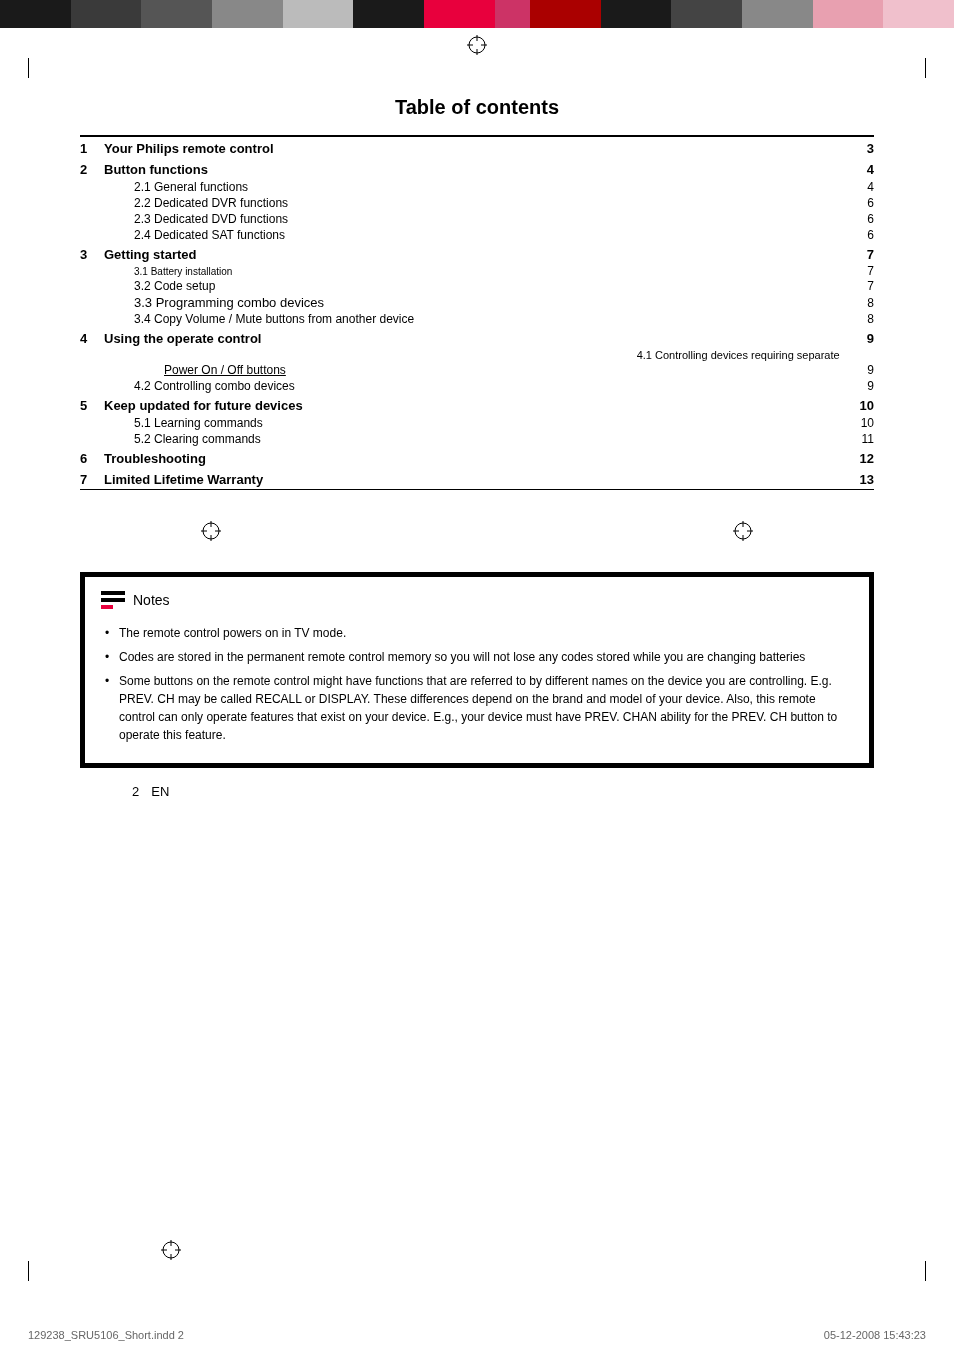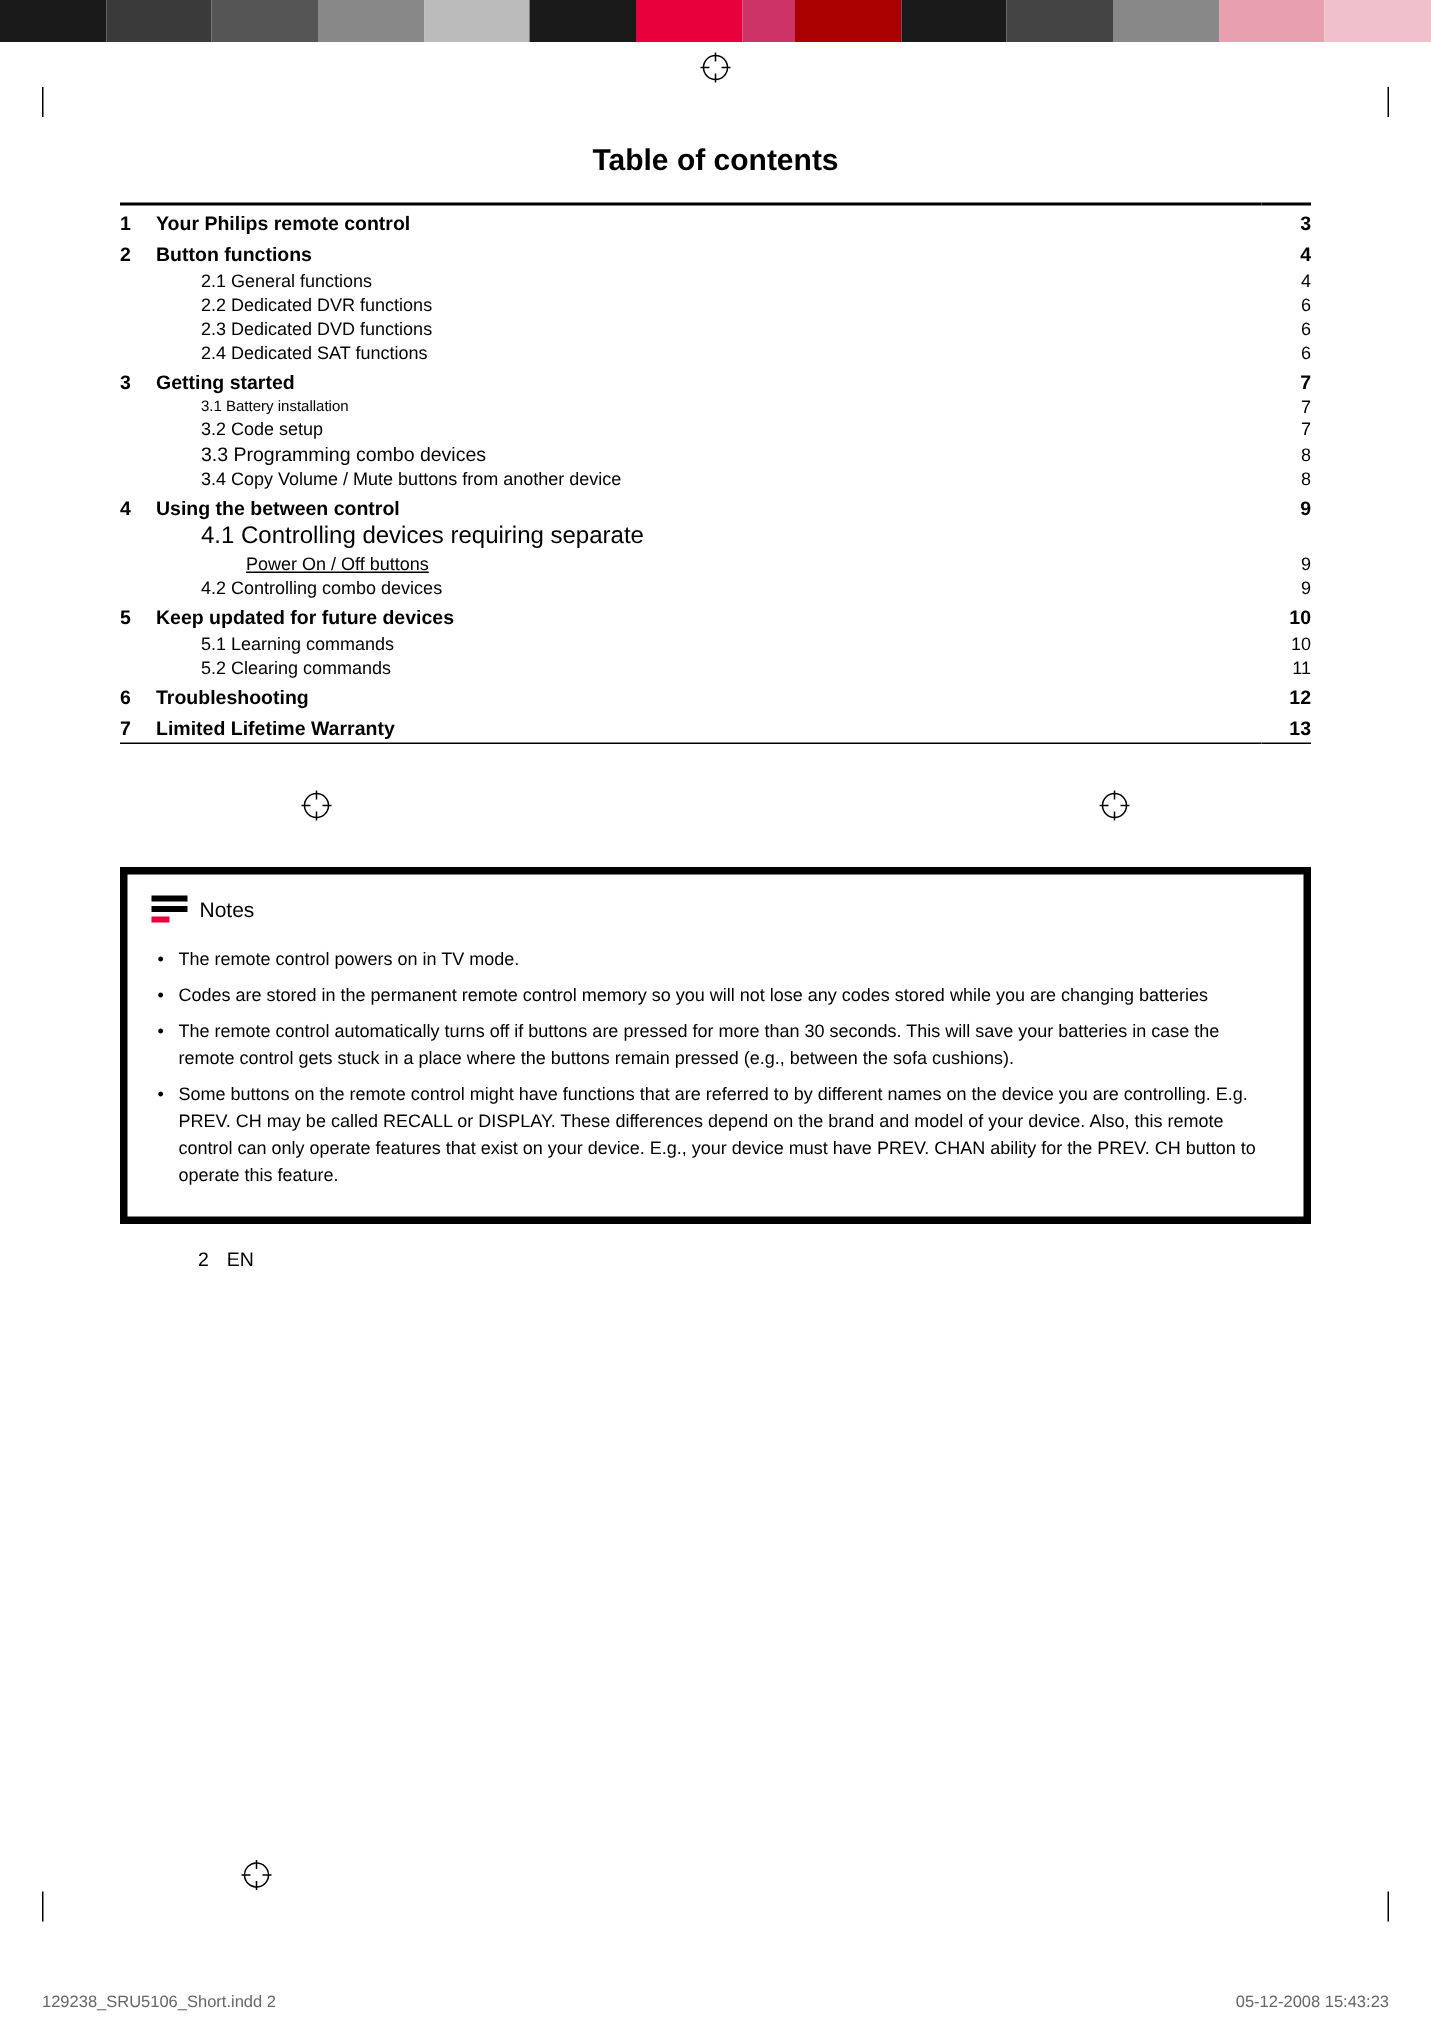--- a/index.html
+++ b/index.html
@@ -278,26 +278,26 @@
           <td style="padding-left: 30px; font-size: 13px; padding-top: 1px; padding-bottom: 1px;">3.3  Programming combo devices</td>
           <td style="text-align: right; font-size: 12px;">8</td>
         </tr>
         <tr>
           <td style="width: 24px;"></td>
           <td style="padding-left: 30px; font-size: 12px; padding-top: 1px; padding-bottom: 1px;">3.4  Copy Volume / Mute buttons from another device</td>
           <td style="text-align: right; font-size: 12px;">8</td>
         </tr>
         <tr>
           <td style="font-weight: bold; font-size: 13px; padding-top: 4px; padding-bottom: 2px; width: 24px; vertical-align: top;">4</td>
-          <td style="font-weight: bold; font-size: 13px; padding-top: 4px; padding-bottom: 2px;">Using the between control</td>
+          <td style="font-weight: bold; font-size: 13px; padding-top: 4px; padding-bottom: 2px;">Using the operate control</td>
           <td style="font-weight: bold; font-size: 13px; text-align: right; padding-top: 4px; padding-bottom: 2px;">9</td>
         </tr>
         <tr>
           <td style="width: 24px;"></td>
-          <td style="padding-left: 30px; font-size: 16px; padding-top: 1px; padding-bottom: 1px;">4.1  Controlling devices requiring separate</td>
+          <td style="padding-left: 30px; font-size: 11px; padding-top: 1px; padding-bottom: 1px; text-align: right;">4.1  Controlling devices requiring separate</td>
           <td style="text-align: right; font-size: 12px;"></td>
         </tr>
         <tr>
           <td style="width: 24px;"></td>
           <td style="padding-left: 60px; font-size: 12px; padding-top: 1px; padding-bottom: 1px; text-decoration: underline;">Power On / Off buttons</td>
           <td style="text-align: right; font-size: 12px;">9</td>
         </tr>
         <tr>
           <td style="width: 24px;"></td>
           <td style="padding-left: 30px; font-size: 12px; padding-top: 1px; padding-bottom: 1px;">4.2  Controlling combo devices</td>
@@ -354,21 +354,20 @@
         <div class="notes-icon">
           <div class="notes-icon-bar" style="background:#000; width:100%;"></div>
           <div class="notes-icon-bar" style="background:#000; width:100%;"></div>
           <div class="notes-icon-bar accent" style="background:#e8003d; width:50%;"></div>
         </div>
         <span class="notes-title">Notes</span>
       </div>
       <ul class="notes-list" id="notes-list">
       <li>The remote control powers on in TV mode.</li>
           <li>Codes are stored in the permanent remote control memory so you will not lose any codes stored while you are changing batteries</li>
-          <li>The remote control automatically turns off if buttons are pressed for more than 30 seconds. This will save your batteries in case the remote control gets stuck in a place where the buttons remain pressed (e.g., between the sofa cushions).</li>
           <li>Some buttons on the remote control might have functions that are referred to by different names on the device you are controlling. E.g. PREV. CH may be called RECALL or DISPLAY. These differences depend on the brand and model of your device. Also, this remote control can only operate features that exist on your device. E.g., your device must have PREV. CHAN ability for the PREV. CH button to operate this feature.</li>
         </ul>
     </div>
   </div>
 
   <div class="page-number-area">
     <span class="page-number">2</span>
     <span class="page-lang">EN</span>
   </div>
 

